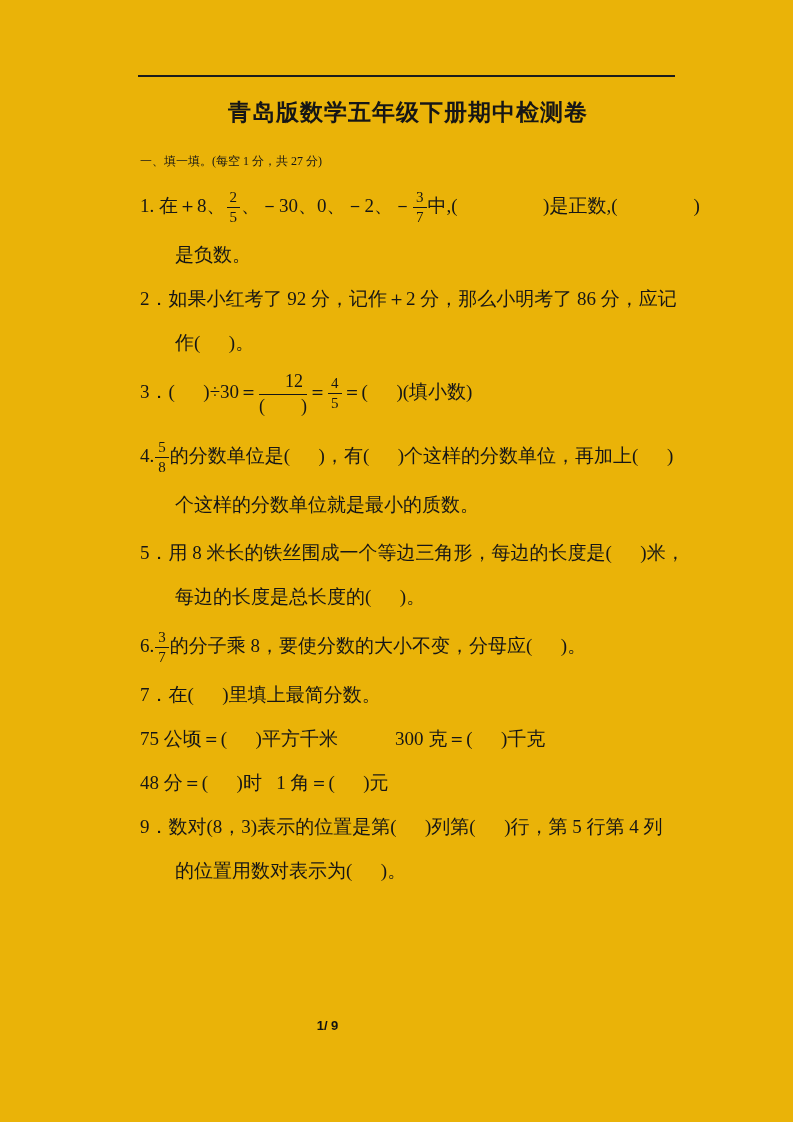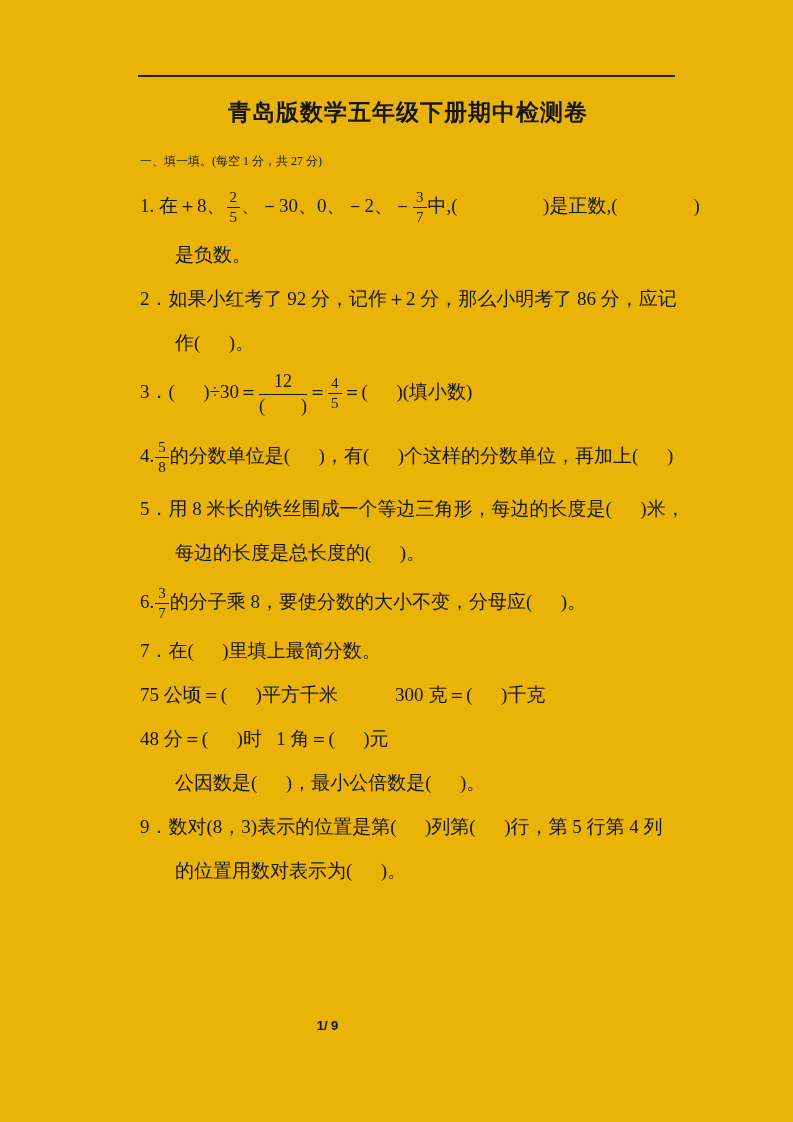--- a/index.html
+++ b/index.html
@@ -29,21 +29,21 @@
   .line.cont { padding-left:35px; }
   .mt10 { margin-top:10px; }
   .mt4  { margin-top:4px;text-align:center; }
   .frac {
     display:inline-block; vertical-align:middle; text-align:center;
     font-size:15px; line-height:1.15; margin:0 1px;
   }
   .frac .num { display:block; border-bottom:1.5px solid #161616; padding:0 3px 1px 3px; }
   .frac .den { display:block; padding-top:1px; }
   .frac.big { font-size:18px; }
-  .frac.big .num { padding:0 4px 2px 4px; }
+  .frac.big .num { padding:0 4px 2px 4px;text-align:right; }
   .it { font-style:italic; }
   .footer {
     position:absolute; left:0; top:1014px; width:655px; text-align:center;
     font-family:"Liberation Sans","DejaVu Sans",sans-serif;
     font-weight:700; font-size:13px; line-height:24px; color:#111;
     white-space:pre;
   }
 </style>
 </head>
 <body>
@@ -59,31 +59,31 @@
 
     <p class="line tall"><span>1. 在＋8、</span><span class="frac"><span class="num">2</span><span class="den">5</span></span><span>、－30、0、－2、－</span><span class="frac"><span class="num">3</span><span class="den">7</span></span><span>中,(                  )是正数,(                )</span></p>
     <p class="line cont">是负数。</p>
 
     <p class="line">2．如果小红考了 92 分，记作＋2 分，那么小明考了 86 分，应记</p>
     <p class="line cont">作(      )。</p>
 
     <p class="line tall"><span>3．(      )÷30＝</span><span class="frac big"><span class="num">12</span><span class="den">(        )</span></span><span>＝</span><span class="frac"><span class="num">4</span><span class="den">5</span></span><span>＝(      )(填小数)</span></p>
 
     <p class="line tall mt10"><span>4.</span><span class="frac"><span class="num">5</span><span class="den">8</span></span><span>的分数单位是(      )，有(      )个这样的分数单位，再加上(      )</span></p>
+    <p class="line cont">个这样的分数单位就是最小的质数。</p>
 
     <p class="line mt4">5．用 8 米长的铁丝围成一个等边三角形，每边的长度是(      )米，</p>
     <p class="line cont">每边的长度是总长度的(      )。</p>
 
     <p class="line tall"><span>6.</span><span class="frac"><span class="num">3</span><span class="den">7</span></span><span>的分子乘 8，要使分数的大小不变，分母应(      )。</span></p>
 
     <p class="line">7．在(      )里填上最简分数。</p>
     <p class="line"><span>75 公顷＝(      )平方千米</span><span>            </span><span>300 克＝(      )千克</span></p>
     <p class="line"><span>48 分＝(      )时</span><span>   </span><span>1 角＝(      )元</span></p>
 
-    <p class="line cont">公因数是(      )，最小公倍数是(      )。</p>
 
     <p class="line">9．数对(8，3)表示的位置是第(      )列第(      )行，第 5 行第 4 列</p>
     <p class="line cont">的位置用数对表示为(      )。</p>
 
   </div>
 
   <div class="footer">1/ 9</div>
 </div>
 
 </body></html>

